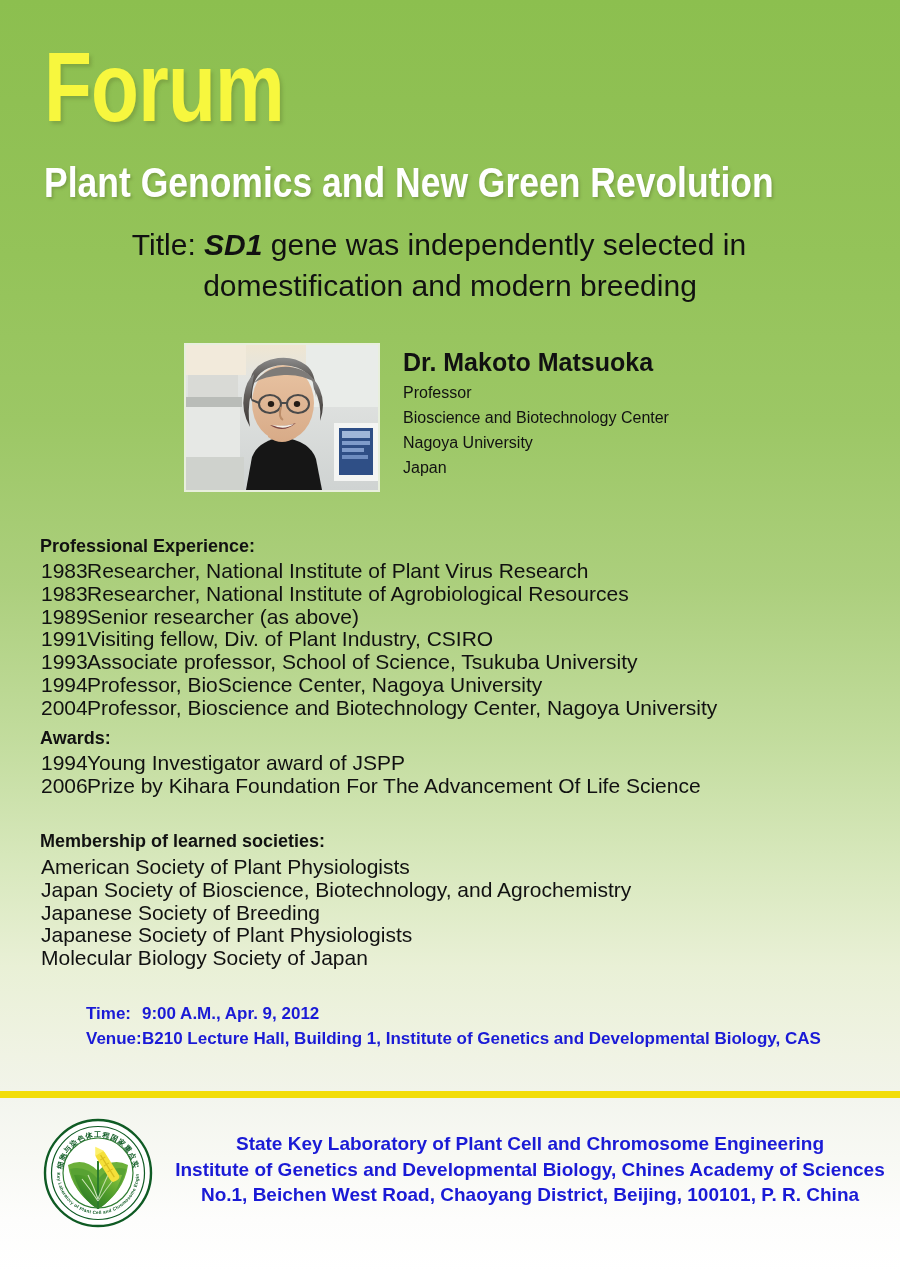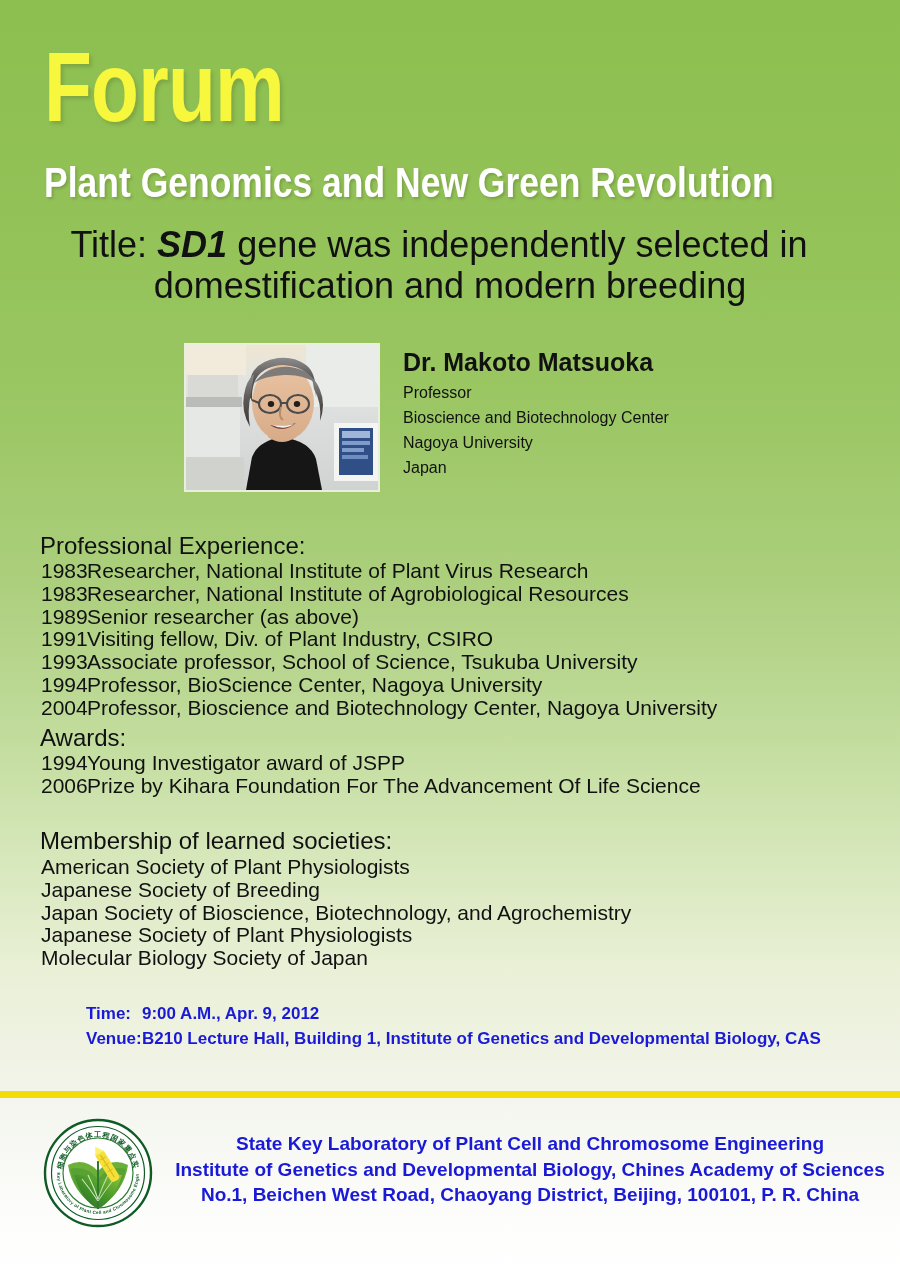--- a/index.html
+++ b/index.html
@@ -83,21 +83,21 @@
     white-space: nowrap;
   }
 
   
   #talk-title {
     position: absolute;
     left: 40px;
     top: 224px;
     width: 820px;
     text-align: center;
-    font-size: 36px;
+    font-size: 30px;
     line-height: 41px;
     color: #111111;
     font-weight: normal;
   }
   #talk-title .gene {
     font-style: italic;
     font-weight: bold;
   }
   #talk-title .lead { margin-left: -22px; }
 
@@ -130,23 +130,23 @@
   }
   #speaker .aff {
     font-size: 16px;
     line-height: 25px;
   }
 
   
   .section-head {
     position: absolute;
     left: 40px;
-    font-size: 24px;
+    font-size: 18px;
     line-height: 28px;
-    font-weight: normal;
+    font-weight: bold;
     color: #111111;
     white-space: nowrap;
   }
   .section-list {
     position: absolute;
     left: 41px;
     font-size: 21px;
     line-height: 22.8px;
     color: #111111;
     white-space: nowrap;
@@ -296,22 +296,22 @@
 
   <div class="section-head" id="head-awards">Awards:</div>
   <div class="section-list" id="list-awards">
     <div><span class="yr">1994</span><span>Young Investigator award of JSPP</span></div>
     <div><span class="yr">2006</span><span>Prize by Kihara Foundation For The Advancement Of Life Science</span></div>
   </div>
 
   <div class="section-head" id="head-membership">Membership of learned societies:</div>
   <div class="section-list" id="list-membership">
     <div>American Society of Plant Physiologists</div>
+    <div>Japan Society of Bioscience, Biotechnology, and Agrochemistry</div>
     <div>Japanese Society of Breeding</div>
-    <div>Japan Society of Bioscience, Biotechnology, and Agrochemistry</div>
     <div>Japanese Society of Plant Physiologists</div>
     <div>Molecular Biology Society of Japan</div>
   </div>
 
   <div id="event">
     <div><span class="lbl">Time:</span><span>9:00 A.M., Apr. 9, 2012</span></div>
     <div><span class="lbl">Venue:</span><span>B210 Lecture Hall, Building 1, Institute of Genetics and Developmental Biology, CAS</span></div>
   </div>
 
   <div id="logo">

